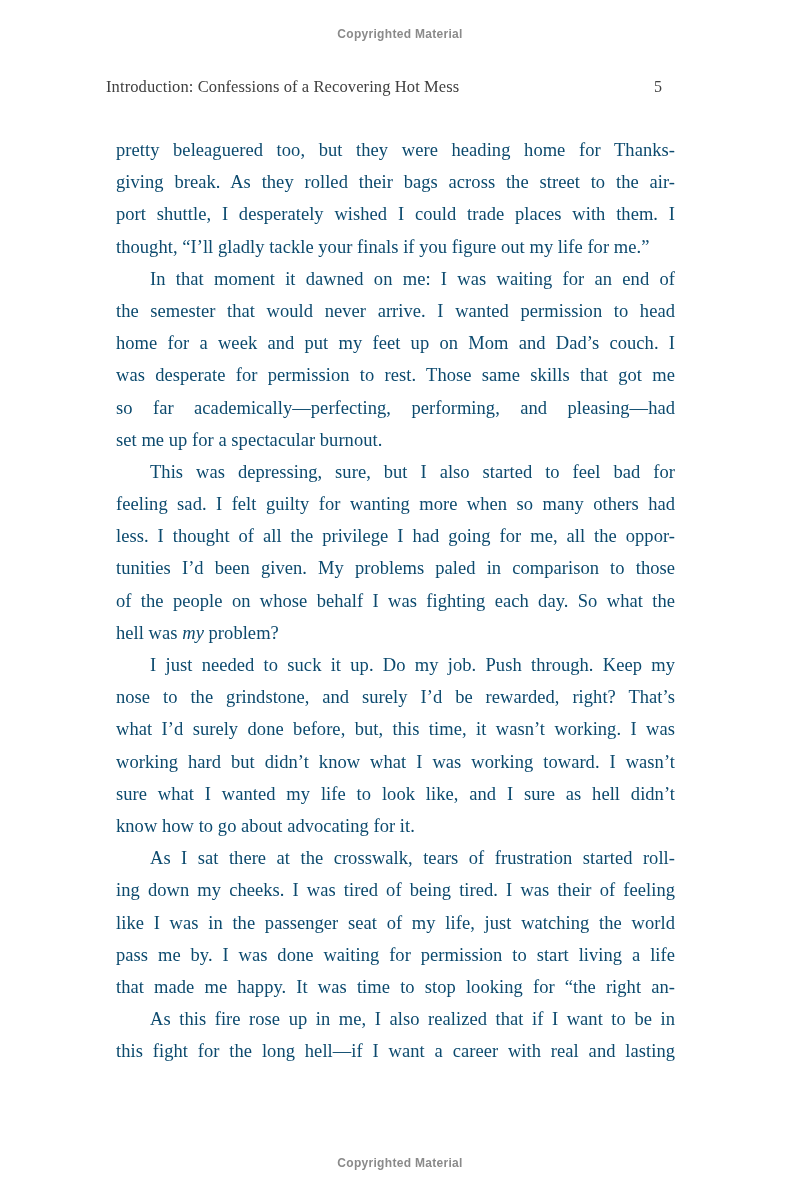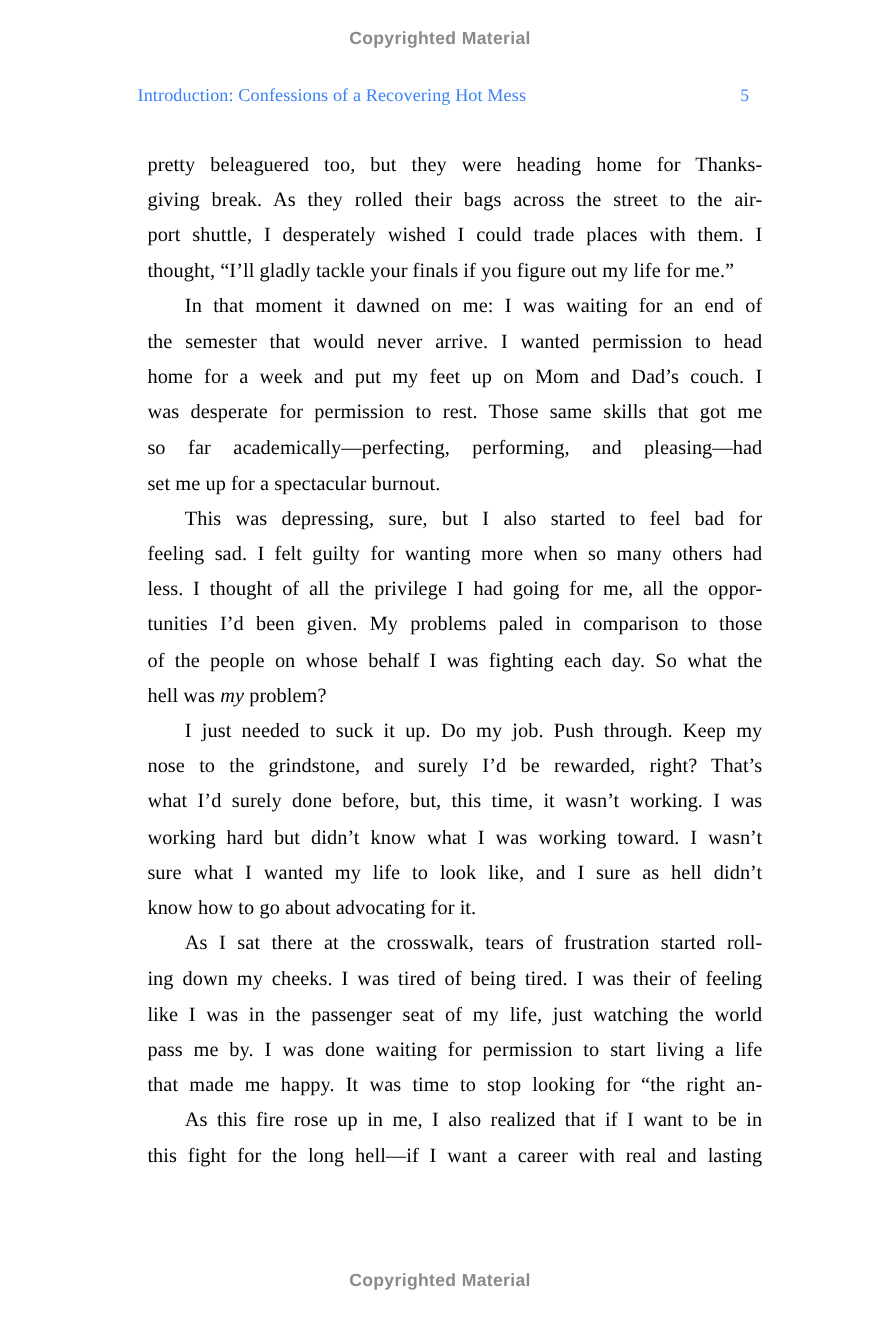--- a/index.html
+++ b/index.html
@@ -15,47 +15,47 @@
     overflow: hidden;
     font-family: "Liberation Serif", "DejaVu Serif", serif;
   }
   .copyright {
     position: absolute;
     left: 0;
     right: 0;
     text-align: center;
     font-family: "Liberation Sans", "DejaVu Sans", sans-serif;
     font-weight: bold;
-    font-size: 16px;
+    font-size: 12px;
     letter-spacing: 0.3px;
     color: #8a8a8a;
   }
   .copyright.top { top: 27px; }
   .copyright.bottom { top: 1156px; }
   .running-header {
     position: absolute;
     top: 77px;
-    left: 125px;
+    left: 106px;
     width: 556px;
     display: flex;
     justify-content: space-between;
     align-items: baseline;
     font-size: 16.5px;
-    color: #3b82f6;
+    color: #404040;
   }
   .running-header .title { letter-spacing: 0.1px; }
   .running-header .folio { font-size: 16px; }
   .body-text {
     position: absolute;
     top: 134px;
-    left: 134px;
+    left: 116px;
     width: 559px;
     font-size: 18.5px;
     line-height: 32.2px;
-    color: #000000;
+    color: #0c4a6e;
     letter-spacing: 0.05px;
   }
   .paragraph { margin: 0; }
   .line {
     height: 32.2px;
     overflow: hidden;
     text-align: justify;
     text-align-last: justify;
     -moz-text-align-last: justify;
   }

